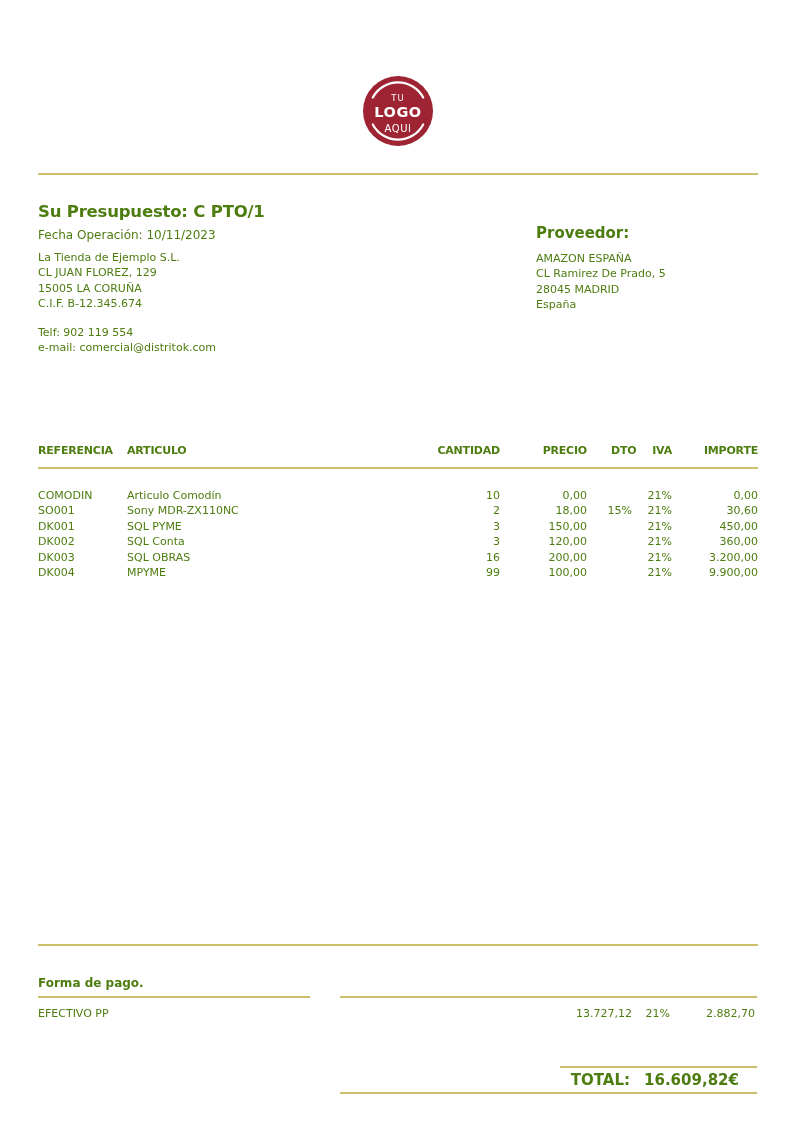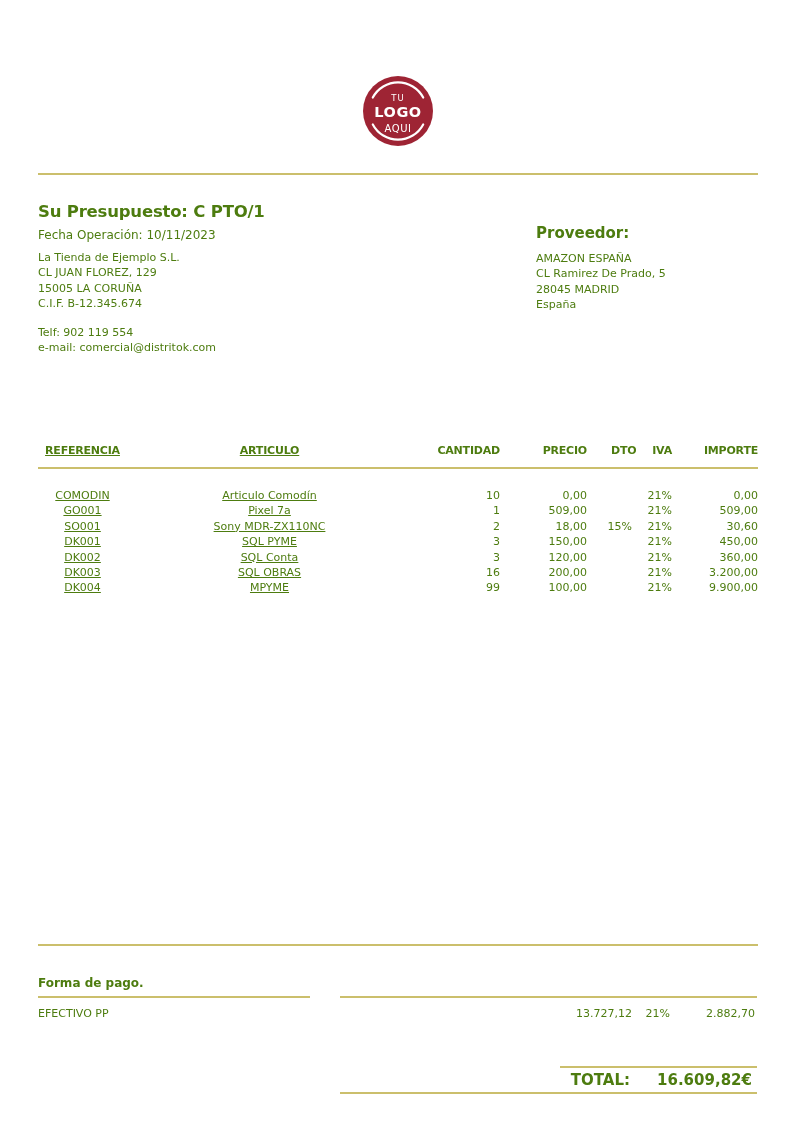--- a/index.html
+++ b/index.html
@@ -36,39 +36,39 @@
     left: 38px; top: 408px; width: 720px;
     display: flex;
     font-size: 11px; font-weight: bold; letter-spacing: -0.2px;
   }
   .items-header .c { flex: none; }
   .items { left: 38px; top: 452px; width: 720px; border-collapse: collapse; table-layout: fixed; }
   .items td {
     font-size: 11px; line-height: 15.4px;
     padding: 0; white-space: nowrap; overflow: hidden;
   }
-  .al { text-align: center; text-decoration: underline; }
+  .al { text-align: left; }
   .ar { text-align: right; }
   .w-ref { width: 89px; }  .w-art { width: 285px; } .w-cant { width: 88px; }
   .w-prec { width: 87px; } .w-dto { width: 45px; padding-left: 24px; }  .w-iva { width: 40px; }
   .w-imp { width: 86px; }
 
   
   .payment-heading { left: 38px; top: 940px; font-size: 12px; font-weight: bold; }
   .basecuota-header { left: 340px; top: 940px; width: 415px; display: flex; font-size: 12px; font-weight: bold; }
   .basecuota-header .b { flex: none; width: 292px; text-align: right; }
   .basecuota-header .q { flex: none; width: 123px; text-align: right; }
   .payment-method { left: 38px; top: 971px; font-size: 11px; }
   .tax-row { left: 340px; top: 971px; width: 415px; display: flex; font-size: 11px; }
   .tax-row .tb { flex: none; width: 292px; text-align: right; }
   .tax-row .tr { flex: none; width: 38px; text-align: right; }
   .tax-row .tq { flex: none; width: 85px; text-align: right; }
 
   
-  .total-row { left: 340px; top: 1035px; width: 413px; display: flex; font-size: 15px; font-weight: bold; gap: 13px; }
+  .total-row { left: 340px; top: 1035px; width: 413px; display: flex; font-size: 15px; font-weight: bold; }
   .total-row .tl { flex: none; width: 290px; text-align: right; }
   .total-row .tv { flex: none; width: 123px; text-align: center; }
 </style>
 </head>
 <body>
 
 <div class="page">
 
   <div class="logo">
     <svg width="70" height="70" viewBox="0 0 70 70">
@@ -130,29 +130,20 @@
       <tr>
         <td class="al">COMODIN</td>
         <td class="al">Articulo Comodín</td>
         <td class="ar">10</td>
         <td class="ar">0,00</td>
         <td class="ar"></td>
         <td class="ar">21%</td>
         <td class="ar">0,00</td>
       </tr>
       <tr>
-        <td class="al">GO001</td>
-        <td class="al">Pixel 7a</td>
-        <td class="ar">1</td>
-        <td class="ar">509,00</td>
-        <td class="ar"></td>
-        <td class="ar">21%</td>
-        <td class="ar">509,00</td>
-      </tr>
-      <tr>
         <td class="al">SO001</td>
         <td class="al">Sony MDR-ZX110NC</td>
         <td class="ar">2</td>
         <td class="ar">18,00</td>
         <td class="ar">15%</td>
         <td class="ar">21%</td>
         <td class="ar">30,60</td>
       </tr>
       <tr>
         <td class="al">DK001</td>

